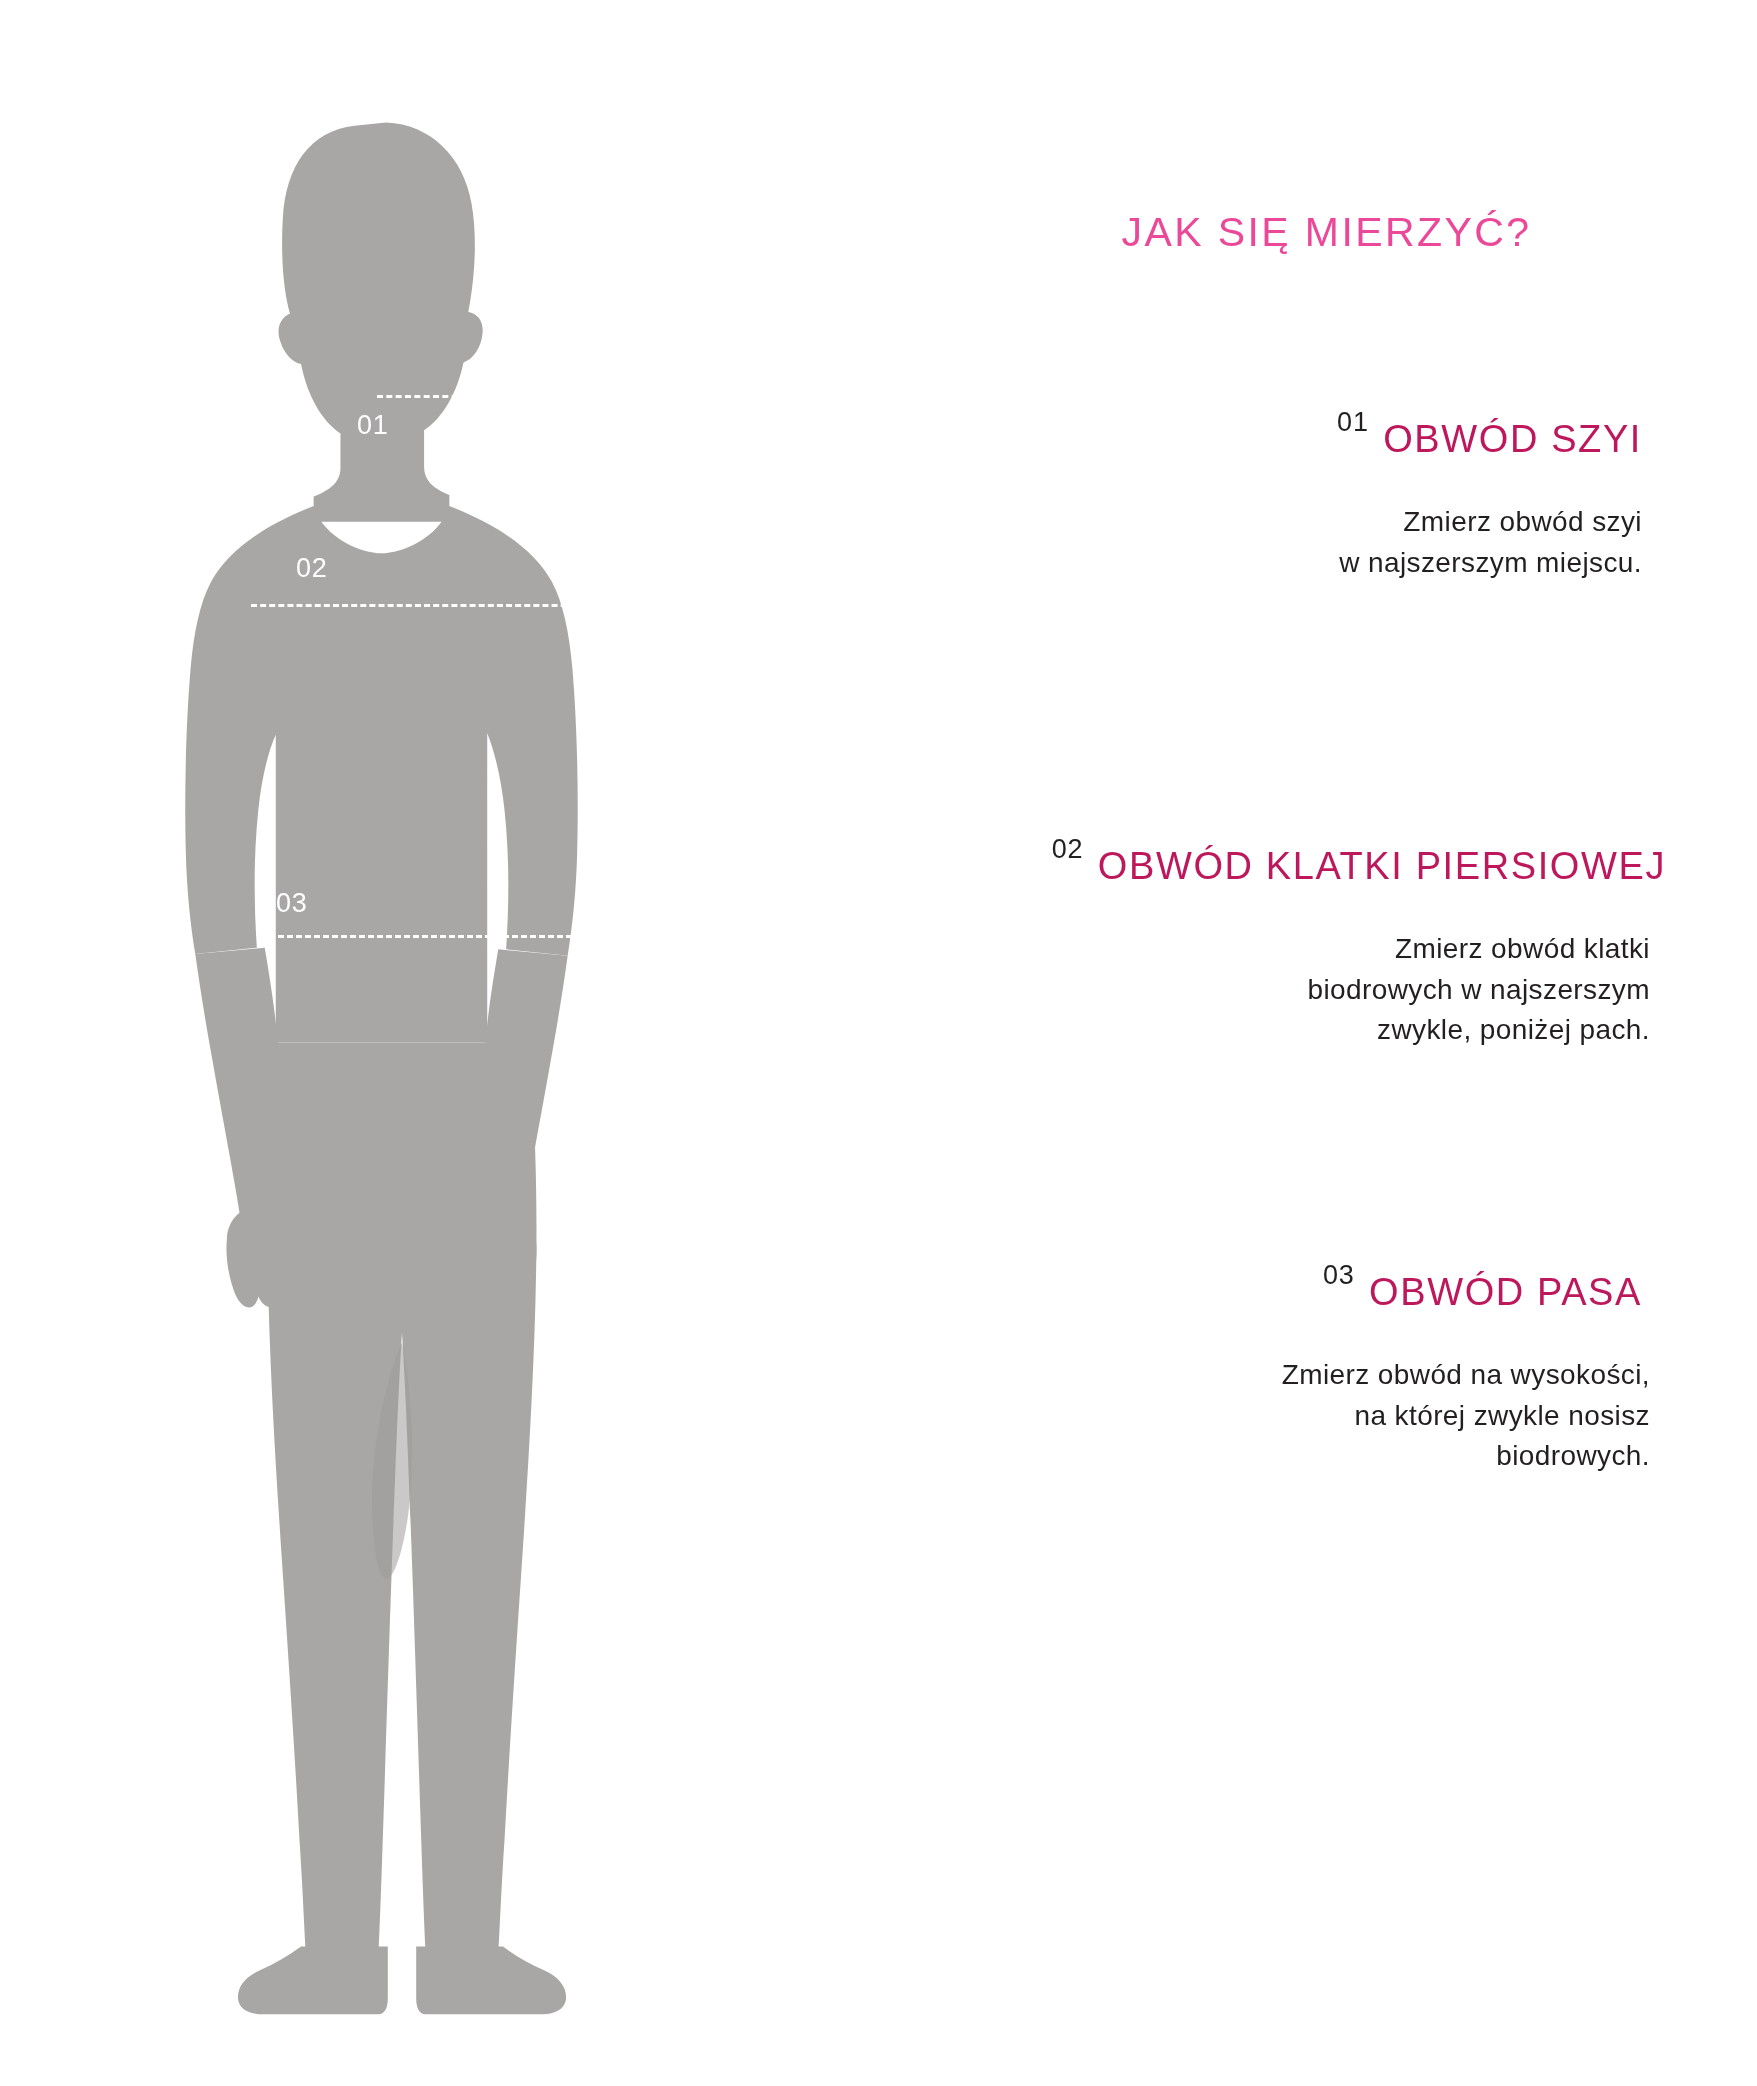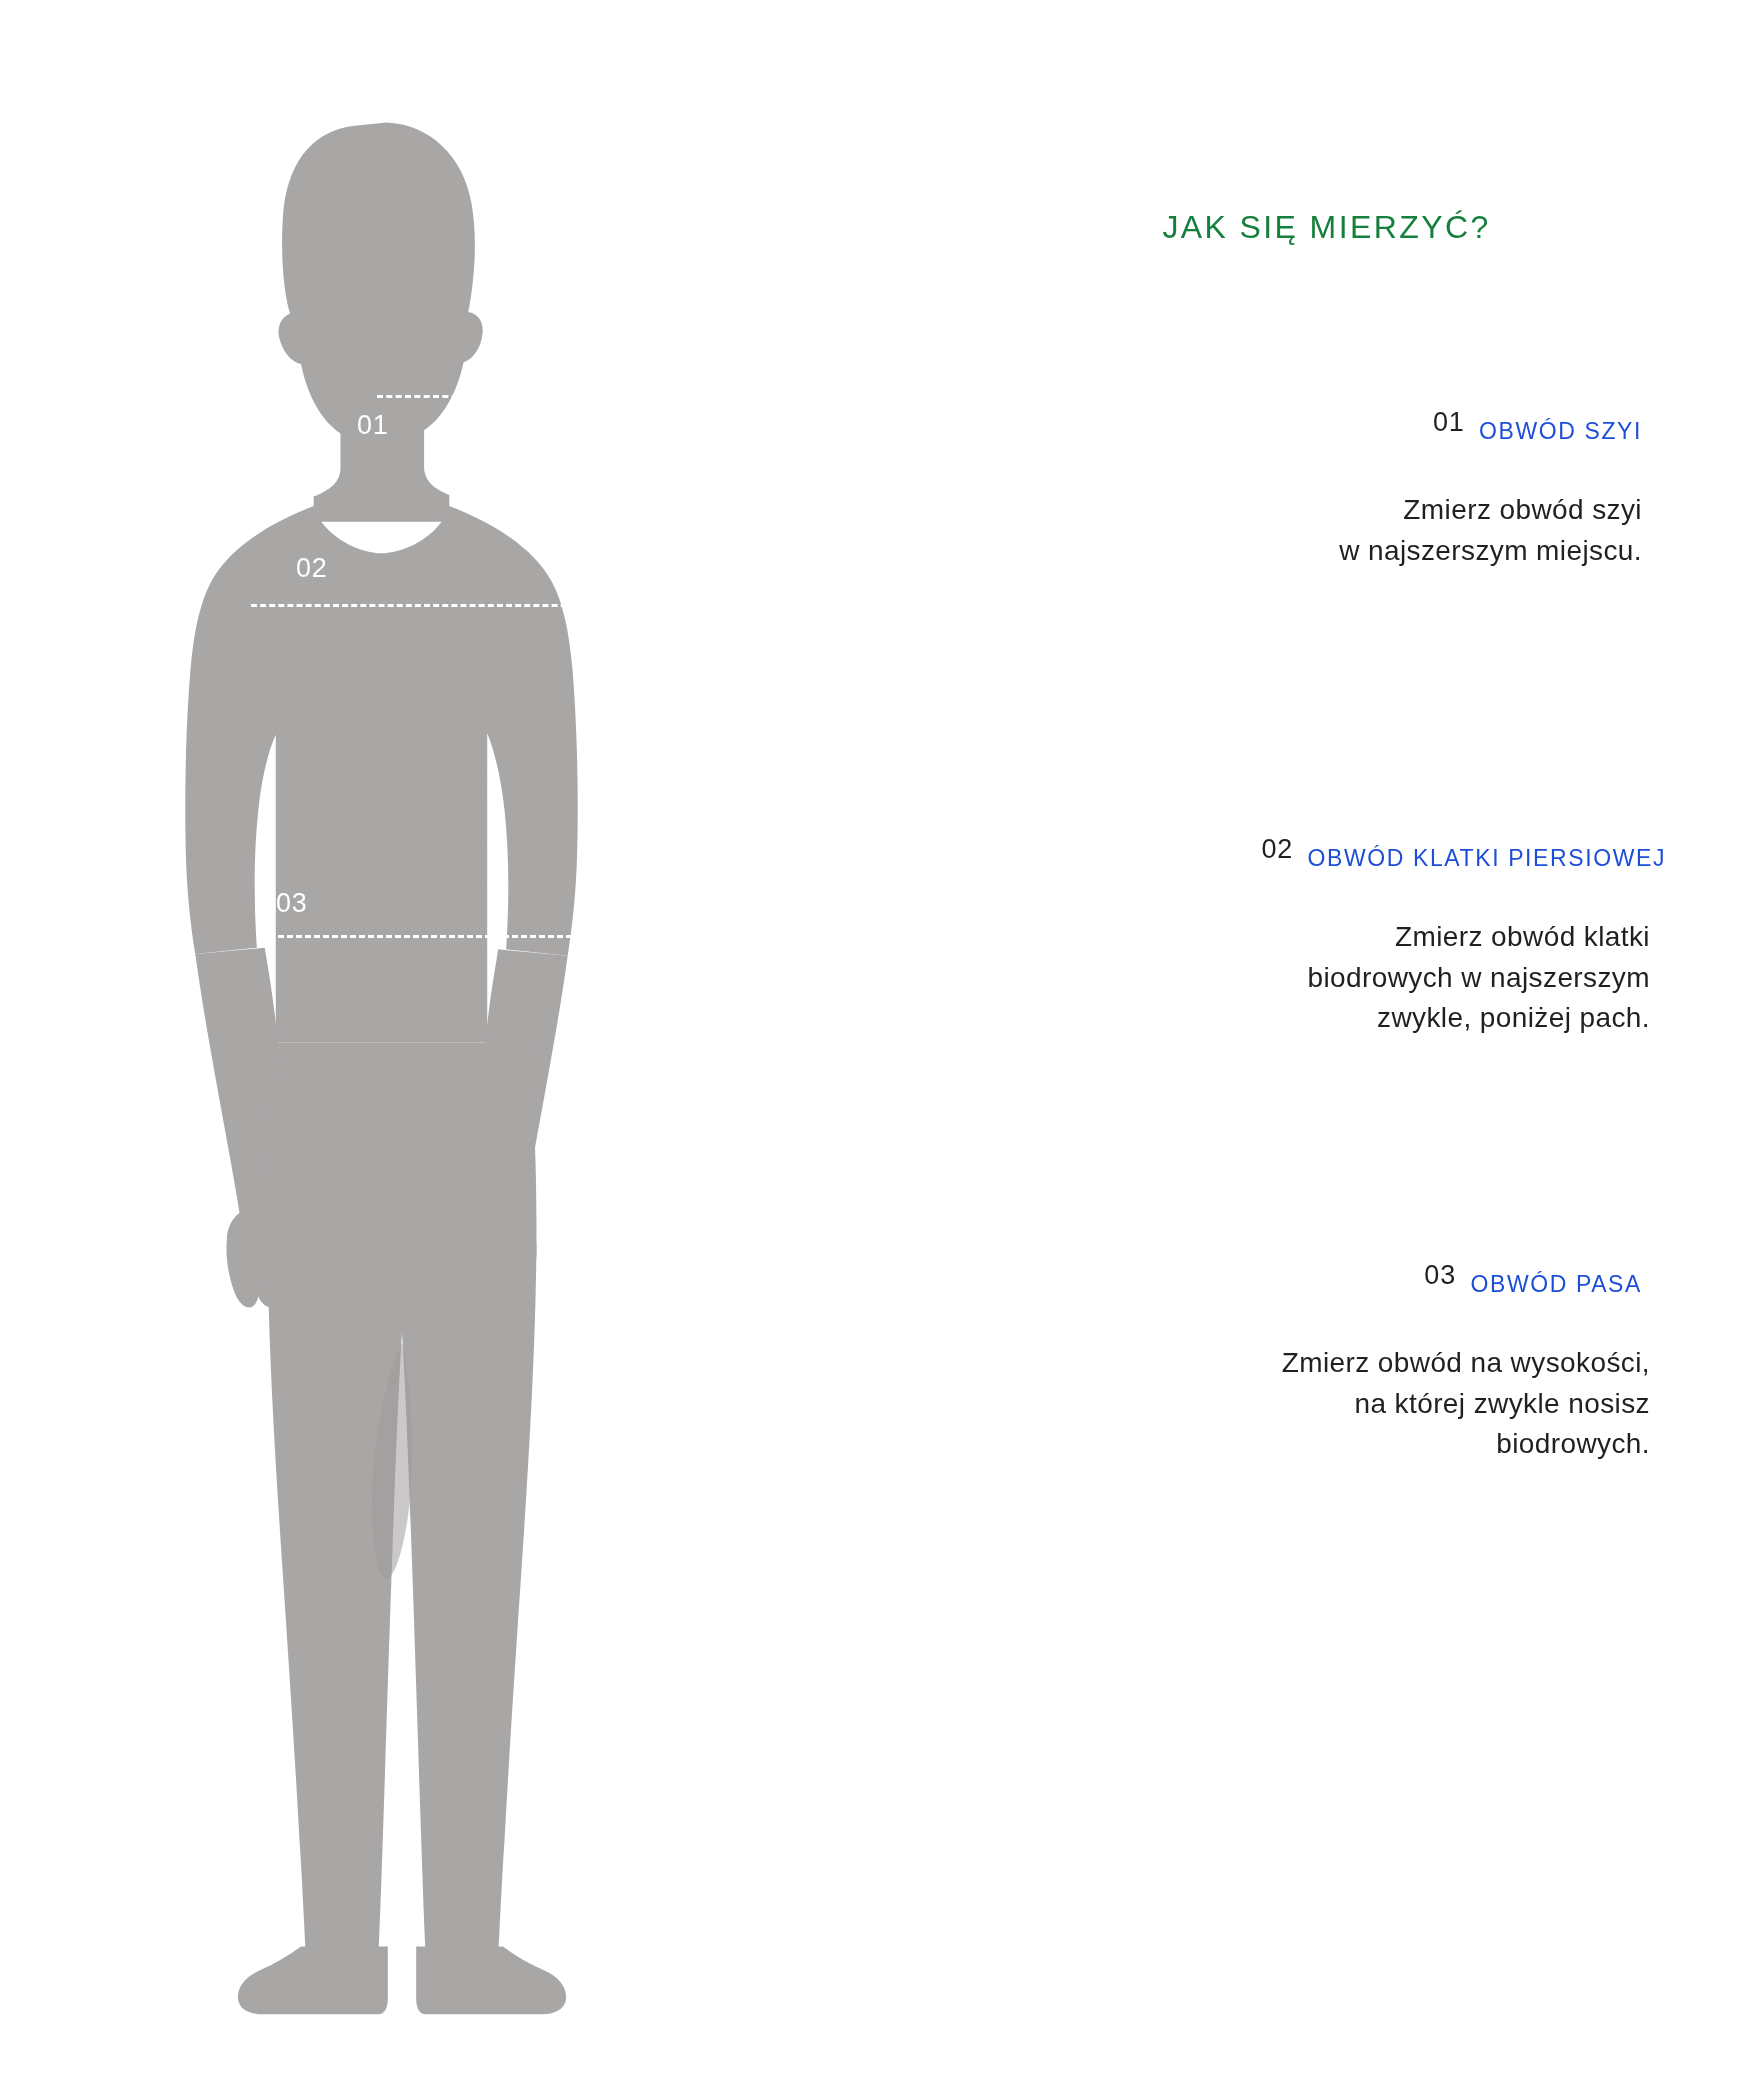--- a/index.html
+++ b/index.html
@@ -64,23 +64,23 @@
     top: 0;
     width: 770px;
     height: 2087px;
   }
   .title {
     position: absolute;
     left: 0;
     top: 209px;
     width: 679px;
     text-align: center;
-    font-size: 32px;
+    font-size: 41px;
     letter-spacing: 2.4px;
-    color: #15803d;
+    color: #ec4899;
     font-weight: normal;
     margin: 0;
   }
 
   .step {
     position: absolute;
     width: 679px;
     left: 0;
   }
   .step-head {
@@ -91,23 +91,23 @@
   .step-num {
     font-size: 27px;
     color: #231f20;
     letter-spacing: 0.8px;
     vertical-align: top;
     position: relative;
     top: -11px;
     margin-right: 11px;
   }
   .step-title {
-    font-size: 23px;
+    font-size: 38px;
     letter-spacing: 1.6px;
-    color: #1d4ed8;
+    color: #be185d;
   }
   .step-desc {
     margin-top: 41px;
     text-align: right;
     font-size: 28px;
     line-height: 1.45;
     color: #231f20;
     letter-spacing: 0.4px;
   }
   #step-1 { top: 418px; }

